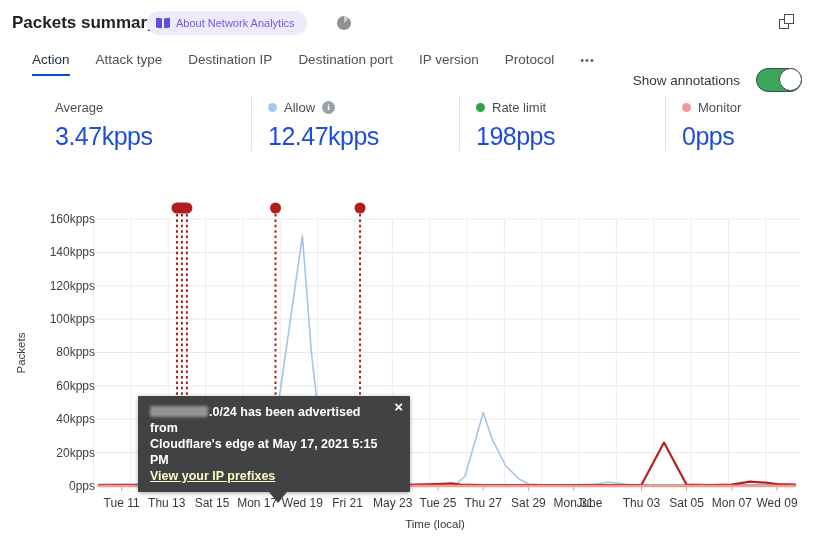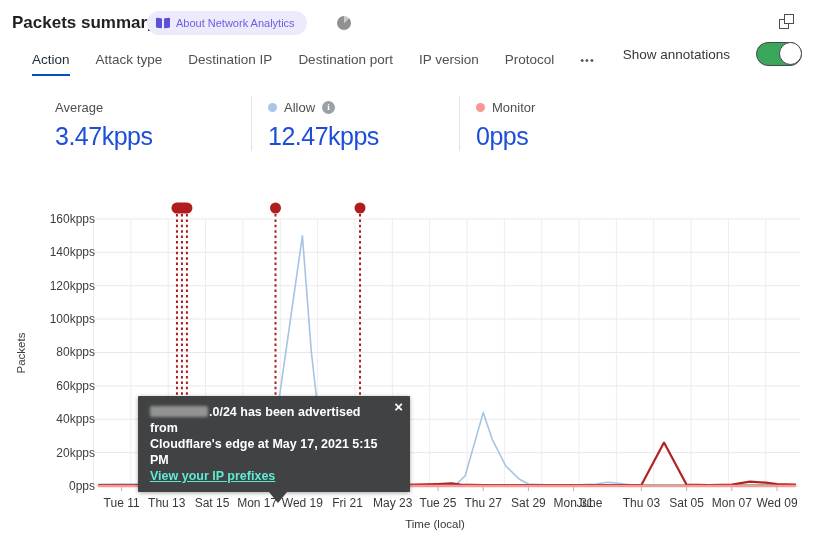--- a/index.html
+++ b/index.html
@@ -21,21 +21,21 @@
   .copy-icon{position:absolute;left:779px;top:14px;width:15px;height:15px;cursor:pointer;}
   .copy-icon i{position:absolute;display:block;width:10px;height:10px;border:1.4px solid #4a4d51;background:#fff;}
   .copy-icon i.b{left:0;bottom:0;}
   .copy-icon i.f{right:0;top:0;}
 
   
   .tabs{position:absolute;left:12px;top:52px;display:flex;gap:26px;align-items:flex-start;}
   .tab{font-size:13.5px;color:#4d5054;padding-bottom:7px;cursor:pointer;white-space:nowrap;}
   .tab.active{color:#24303c;border-bottom:2px solid #0051c3;margin-left:20px;}
   .tab.more{font-size:11px;letter-spacing:1px;color:#55585c;padding-top:2px;}
-  .annot-ctl{position:absolute;right:14px;top:42px;display:flex;align-items:center;gap:26px;}
+  .annot-ctl{position:absolute;right:14px;top:68px;display:flex;align-items:center;gap:16px;}
   .annot-ctl span{font-size:13.5px;color:#33373b;}
   .toggle{width:46px;height:24px;border-radius:12px;background:#3aa65c;border:1.5px solid #44484b;position:relative;cursor:pointer;}
   .toggle .knob{position:absolute;right:-1px;top:-1px;width:23px;height:23px;border-radius:50%;background:#fff;border:1.5px solid #44484b;}
 
   
   .stats{position:absolute;left:0;top:96px;width:816px;display:flex;}
   .stat{padding:2px 0 0 16px;margin-left:43px;}
   .stat:first-child{padding-left:12px;}
   .stat + .stat{border-left:1px solid #e2e2e2;}
   .stat .lab{display:flex;align-items:center;gap:7px;font-size:13px;color:#4c4f52;height:18px;}
@@ -46,21 +46,21 @@
 
   
   #chart-svg{position:absolute;left:0;top:190px;}
 
   
   .tooltip{position:absolute;left:138px;top:396px;width:272px;background:#404244;color:#fff;
            padding:8px 26px 8px 12px;font-size:12.5px;font-weight:600;line-height:16px;border-radius:1px;
            box-shadow:0 1px 4px rgba(0,0,0,.35);}
   .tooltip .redact{display:inline-block;width:58px;height:11px;background:#939393;border-radius:2px;
                    filter:blur(1.5px);vertical-align:-1px;margin-right:1px;}
-  .tooltip a{color:#5eead4;text-decoration:underline;cursor:pointer;font-weight:600;}
+  .tooltip a{color:#fef9c3;text-decoration:underline;cursor:pointer;font-weight:600;}
   .tt-close{position:absolute;right:7px;top:3px;font-size:15px;color:#fff;cursor:pointer;line-height:15px;}
   .tt-arrow{position:absolute;left:131px;top:100%;width:0;height:0;
             border-left:9px solid transparent;border-right:9px solid transparent;border-top:11px solid #404244;}
 </style>
 </head>
 <body>
 
 <div id="app">
 
   <div class="hdr-title">Packets summary</div>
@@ -97,20 +97,27 @@
         </div>
         <div class="val">3.47kpps</div>
       </div>
       <div class="stat" style="width: 165px;">
         <div class="lab">
           <span class="dot" style="background: rgb(169, 198, 234);"></span>
           <span>Allow</span>
           <span class="info-i">i</span>
         </div>
         <div class="val">12.47kpps</div>
+      </div>
+      <div class="stat" style="width: 163px;">
+        <div class="lab">
+          <span class="dot" style="background: rgb(39, 163, 72);"></span>
+          <span>Rate limit</span>
+        </div>
+        <div class="val">198pps</div>
       </div>
       <div class="stat" style="width: 134px;">
         <div class="lab">
           <span class="dot" style="background: rgb(245, 151, 149);"></span>
           <span>Monitor</span>
         </div>
         <div class="val">0pps</div>
       </div>
     </div>
 

